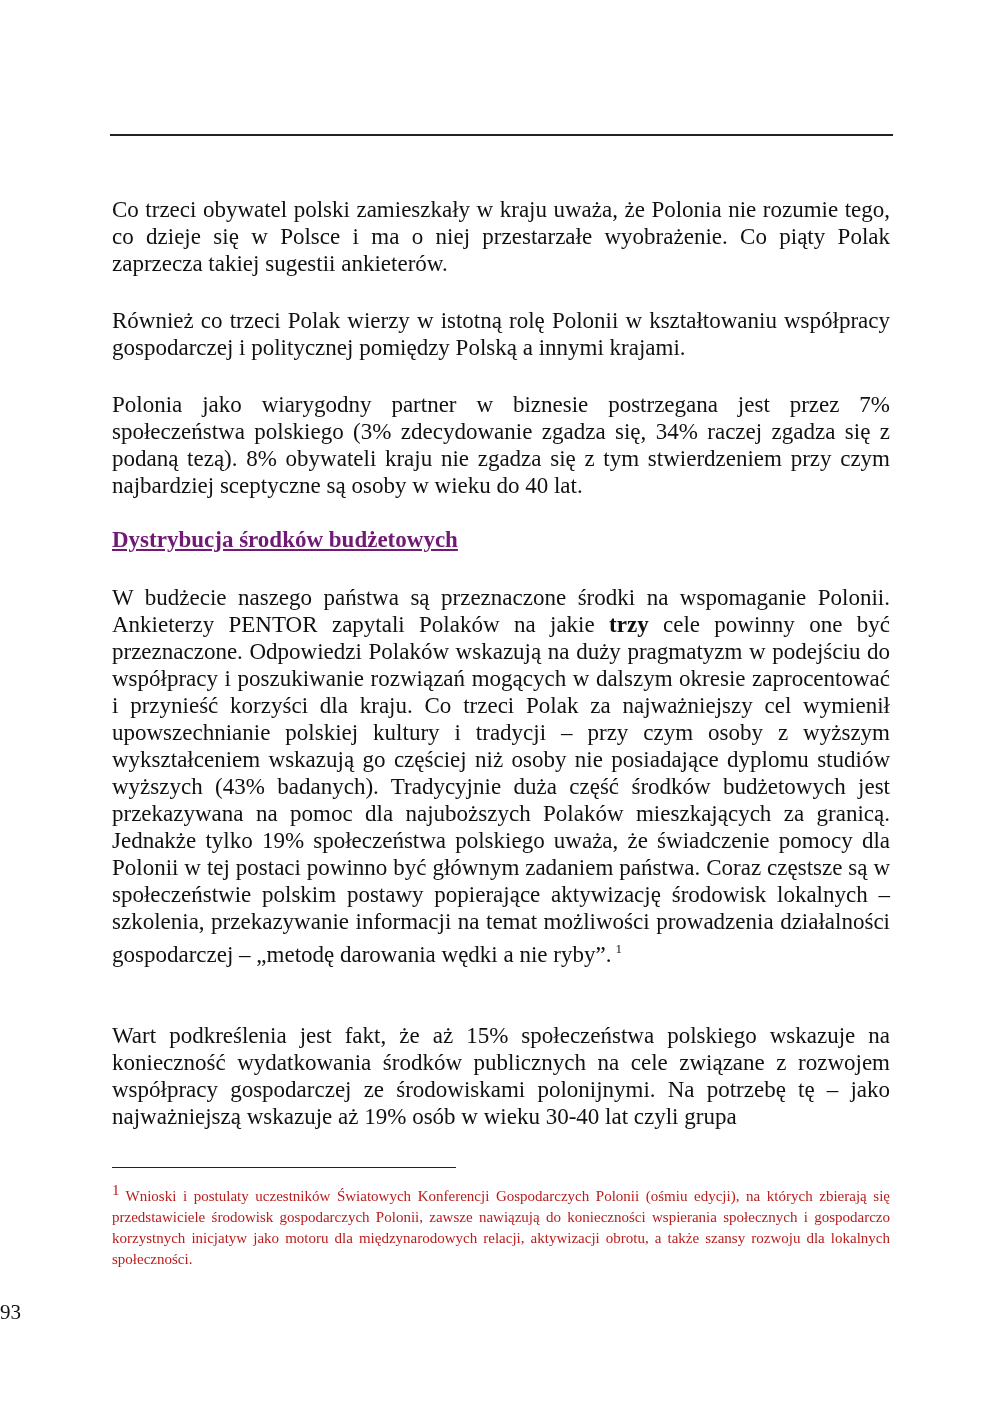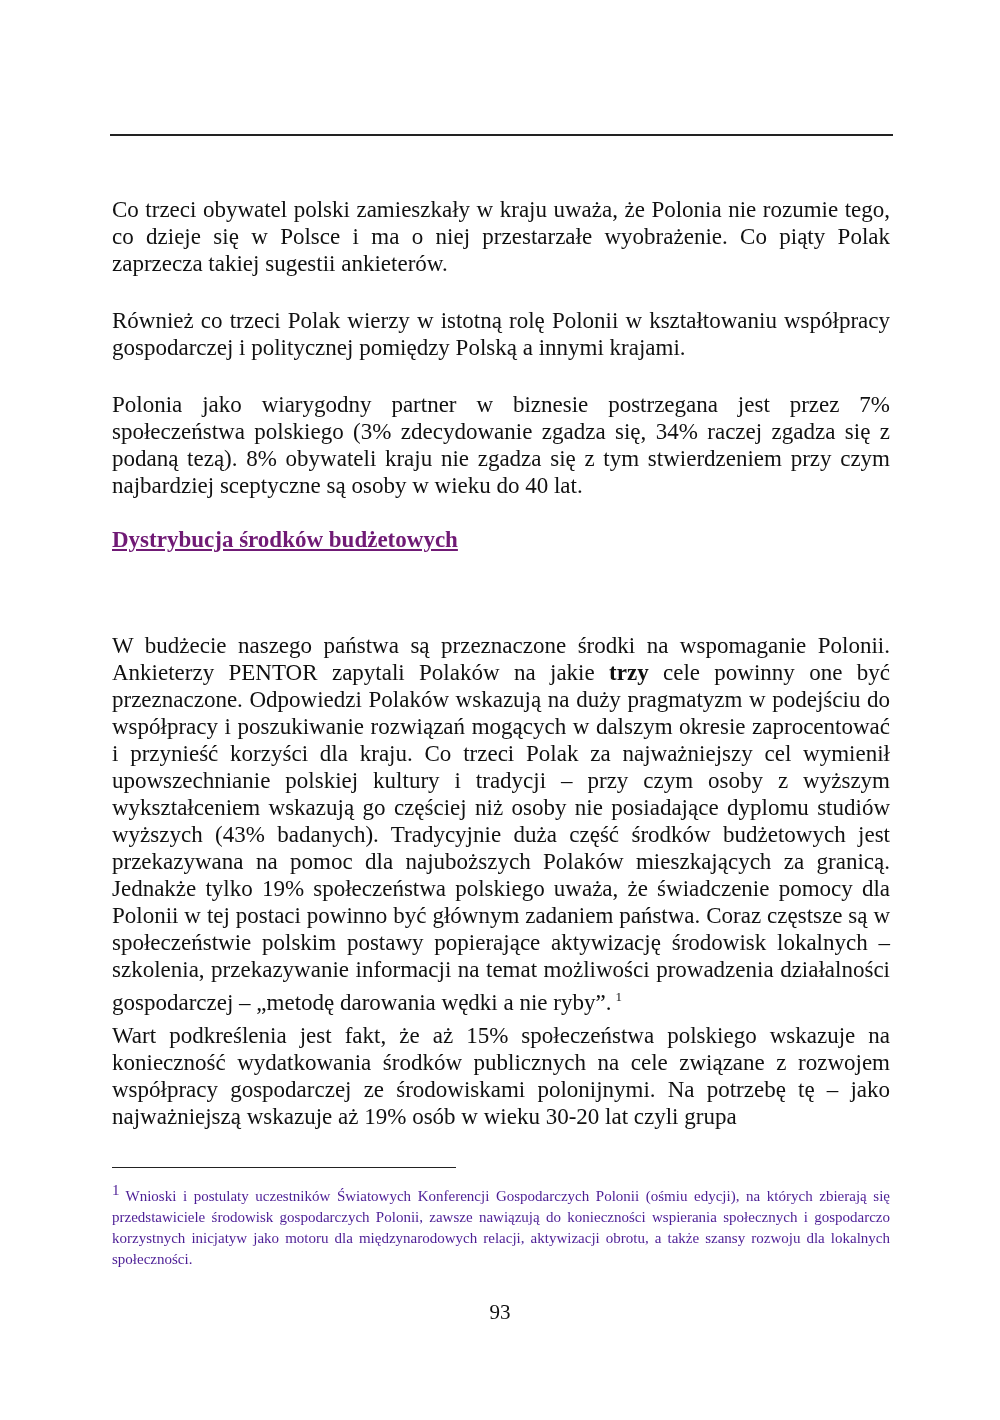--- a/index.html
+++ b/index.html
@@ -5,28 +5,28 @@
   html, body { margin: 0; padding: 0; background: #ffffff; }
   body { width: 1000px; height: 1420px; position: relative; overflow: hidden; color: #111; }
   .page { position: absolute; left: 0; top: 0; width: 1000px; height: 1420px; background: #fff; }
   .top-rule { position: absolute; left: 110px; top: 134px; width: 783px; height: 0; border-top: 2px solid #222; }
   .text { position: absolute; left: 112px; width: 778px; font-family: "Liberation Serif", serif; font-size: 23px; line-height: 27px; text-align: justify; color: #111; }
   .text p { margin: 0; }
   .heading { position: absolute; left: 112px; top: 526px; font-family: "Liberation Serif", serif; font-size: 23px; font-weight: bold; text-decoration: underline; line-height: 27px; color: #701a75; }
   .p1 { top: 196px; }
   .p2 { top: 307px; }
   .p3 { top: 391px; }
-  .p4 { top: 584px; margin-top: 48px; }
+  .p4 { top: 584px; }
   .p5 { top: 1022px; }
   .last-line { text-align-last: left; }
   .footnote-rule { position: absolute; left: 112px; top: 1167px; width: 344px; border-top: 1.5px solid #222; }
-  .footnote { position: absolute; left: 112px; top: 1180px; width: 778px; font-family: "Liberation Serif", serif; font-size: 15px; line-height: 21px; text-align: justify; color: #4c1d95; }
+  .footnote { position: absolute; left: 112px; top: 1180px; width: 778px; font-family: "Liberation Serif", serif; font-size: 15px; line-height: 21px; text-align: justify; color: #b91c1c; }
   .footnote .fn-mark { font-size: 15px; vertical-align: 6px; margin-right: 6px; }
   .sup { font-size: 13px; vertical-align: 9px; margin-left: 4px; }
-  .page-number { position: absolute; left: 0; width: 1000px; top: 1300px; text-align: center; font-family: "Liberation Serif", serif; font-size: 21px; color: #111; }
+  .page-number { position: absolute; left: 0; width: 1000px; top: 1300px; text-align: left; font-family: "Liberation Serif", serif; font-size: 21px; color: #111; }
   b { font-weight: bold; }
 </style>
 </head>
 <body>
 
 <div class="page">
   <div class="top-rule"></div>
 
   <div class="text p1">
     <p class="last-line">Co trzeci obywatel polski zamieszkały w kraju uważa, że Polonia nie rozumie tego, co dzieje się w Polsce i ma o niej przestarzałe wyobrażenie. Co piąty Polak zaprzecza takiej sugestii ankieterów.</p>
@@ -40,21 +40,21 @@
     <p class="last-line">Polonia jako wiarygodny partner w biznesie postrzegana jest przez 7% społeczeństwa polskiego (3% zdecydowanie zgadza się, 34% raczej zgadza się z podaną tezą). 8% obywateli kraju nie zgadza się z tym stwierdzeniem przy czym najbardziej sceptyczne są osoby w wieku do 40 lat.</p>
   </div>
 
   <div class="heading">Dystrybucja środków budżetowych</div>
 
   <div class="text p4">
     <p class="last-line"><span>W budżecie naszego państwa są przeznaczone środki na wspomaganie Polonii. Ankieterzy PENTOR zapytali Polaków na jakie </span><b>trzy</b><span> cele powinny one być przeznaczone. Odpowiedzi Polaków wskazują na duży pragmatyzm w podejściu do współpracy i poszukiwanie rozwiązań mogących w dalszym okresie zaprocentować i przynieść korzyści dla kraju. Co trzeci Polak za najważniejszy cel wymienił upowszechnianie polskiej kultury i tradycji – przy czym osoby z wyższym wykształceniem wskazują go częściej niż osoby nie posiadające dyplomu studiów wyższych (43% badanych). Tradycyjnie duża część środków budżetowych jest przekazywana na pomoc dla najuboższych Polaków mieszkających za granicą. Jednakże tylko 19% społeczeństwa polskiego uważa, że świadczenie pomocy dla Polonii w tej postaci powinno być głównym zadaniem państwa. Coraz częstsze są w społeczeństwie polskim postawy popierające aktywizację środowisk lokalnych – szkolenia, przekazywanie informacji na temat możliwości prowadzenia działalności gospodarczej – „metodę darowania wędki a nie ryby”.</span><span class="sup">1</span></p>
   </div>
 
   <div class="text p5">
-    <p class="last-line">Wart podkreślenia jest fakt, że aż 15% społeczeństwa polskiego wskazuje na konieczność wydatkowania środków publicznych na cele związane z rozwojem współpracy gospodarczej ze środowiskami polonijnymi. Na potrzebę tę – jako najważniejszą wskazuje aż 19% osób w wieku 30-20 lat czyli grupa</p>
+    <p class="last-line">Wart podkreślenia jest fakt, że aż 15% społeczeństwa polskiego wskazuje na konieczność wydatkowania środków publicznych na cele związane z rozwojem współpracy gospodarczej ze środowiskami polonijnymi. Na potrzebę tę – jako najważniejszą wskazuje aż 19% osób w wieku 30-40 lat czyli grupa</p>
   </div>
 
   <div class="footnote-rule"></div>
 
   <div class="footnote">
     <span class="fn-mark">1</span><span>Wnioski i postulaty uczestników Światowych Konferencji Gospodarczych Polonii (ośmiu edycji), na których zbierają się  przedstawiciele środowisk gospodarczych Polonii, zawsze nawiązują do konieczności wspierania społecznych i gospodarczo korzystnych inicjatyw jako motoru dla międzynarodowych relacji, aktywizacji obrotu, a także szansy rozwoju dla lokalnych społeczności.</span>
   </div>
 
   <div class="page-number">93</div>
 </div>

